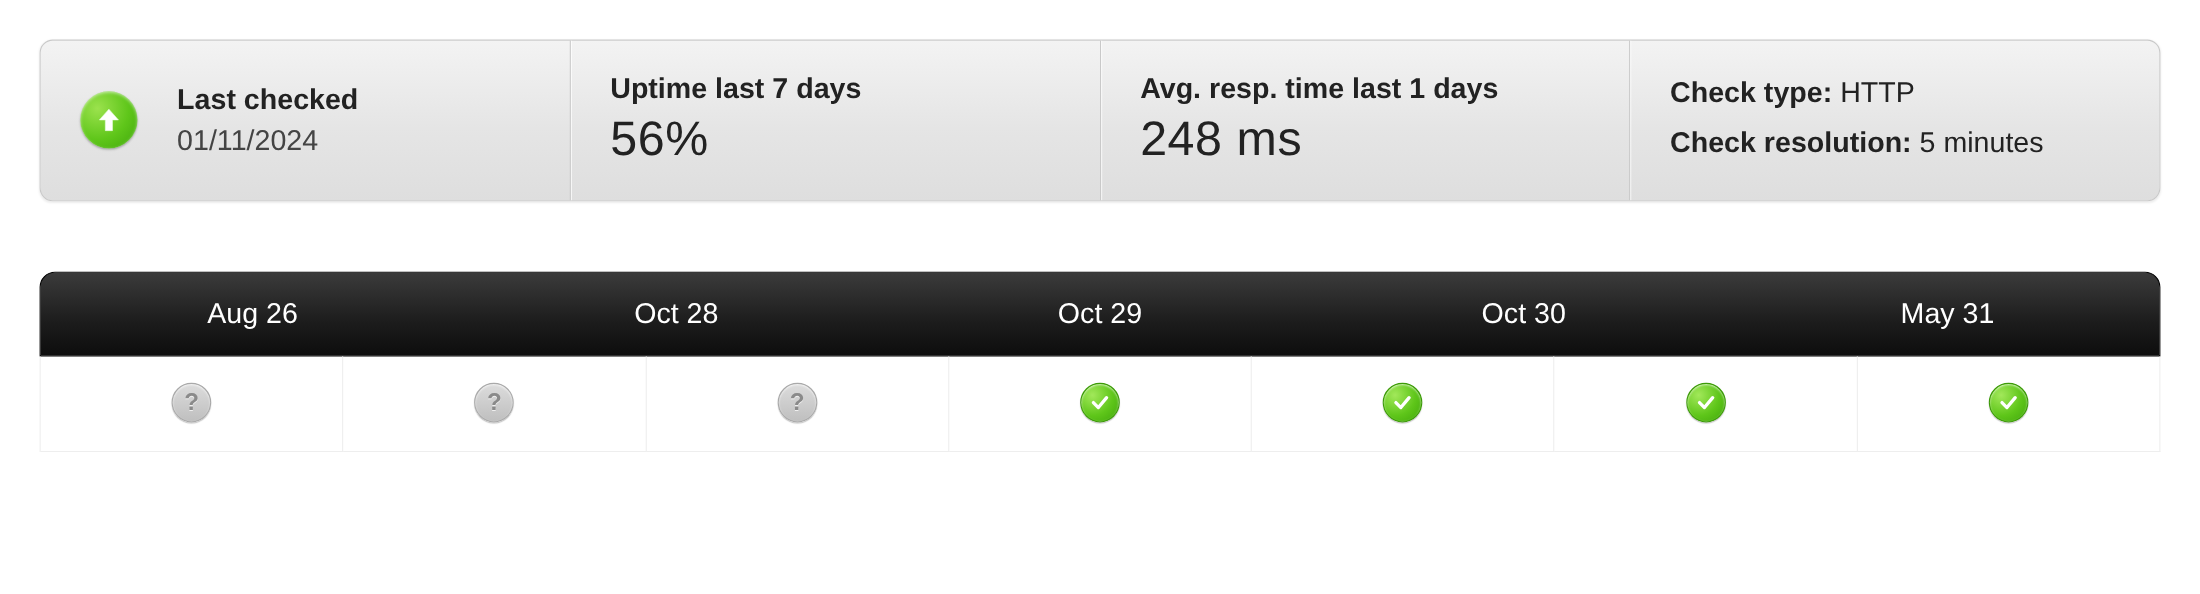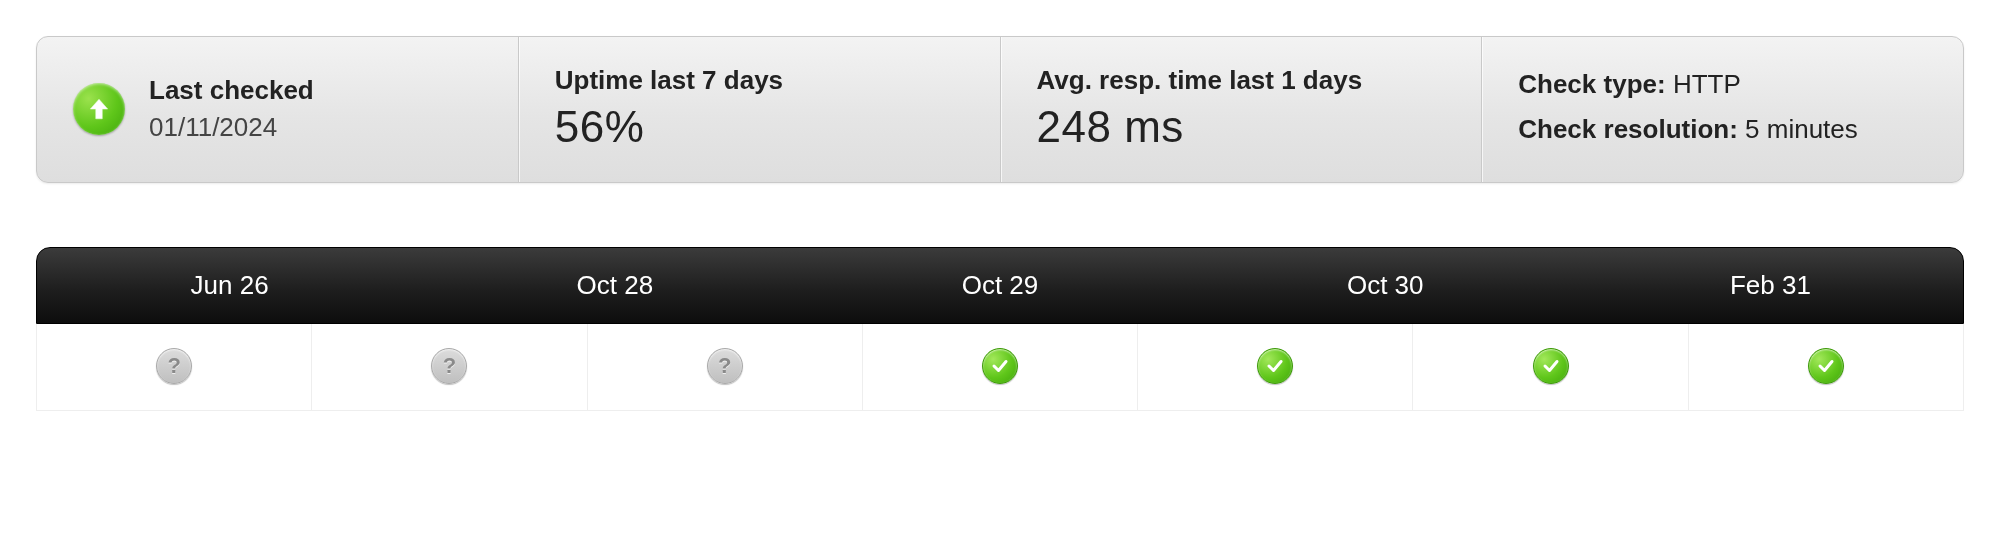--- a/index.html
+++ b/index.html
@@ -27,21 +27,21 @@
   }
   .cell + .cell {
     border-left: 1px solid #c9c9c9;
   }
   .cell + .cell::before {
     content:"";
     position:absolute; left:-1px; top:0; bottom:0; width:1px;
     background: rgba(255,255,255,0.7);
     transform: translateX(1px);
   }
-  .cell.first { display:flex; align-items:center; gap:24px; }
+  .cell.first { display:flex; align-items:center; gap:36px; }
   .label {
     font-size: 26px;
     font-weight: 700;
     color: #222;
   }
   .big {
     font-size: 44px;
     font-weight: 400;
     color: #222;
     margin-top: 6px;
@@ -152,25 +152,25 @@
       <div class="meta-line" style="margin-top:14px;">
         <span class="keylabel">Check resolution:</span>
         <span class="val">5 minutes</span>
       </div>
     </div>
 
   </div>
 
   <div class="history">
     <div class="history-header">
-      <div class="hcell">Jun 26</div>
+      <div class="hcell">Aug 26</div>
       <div class="hcell">Oct 28</div>
       <div class="hcell">Oct 29</div>
       <div class="hcell">Oct 30</div>
-      <div class="hcell">Feb 31</div>
+      <div class="hcell">May 31</div>
     </div>
     <div class="history-row" id="history-row">
 
     <div class="scell"><span class="icon-circle icon-unknown">
             <span class="qmark">?</span>
           </span></div>
         <div class="scell"><span class="icon-circle icon-unknown">
             <span class="qmark">?</span>
           </span></div>
         <div class="scell"><span class="icon-circle icon-unknown">

